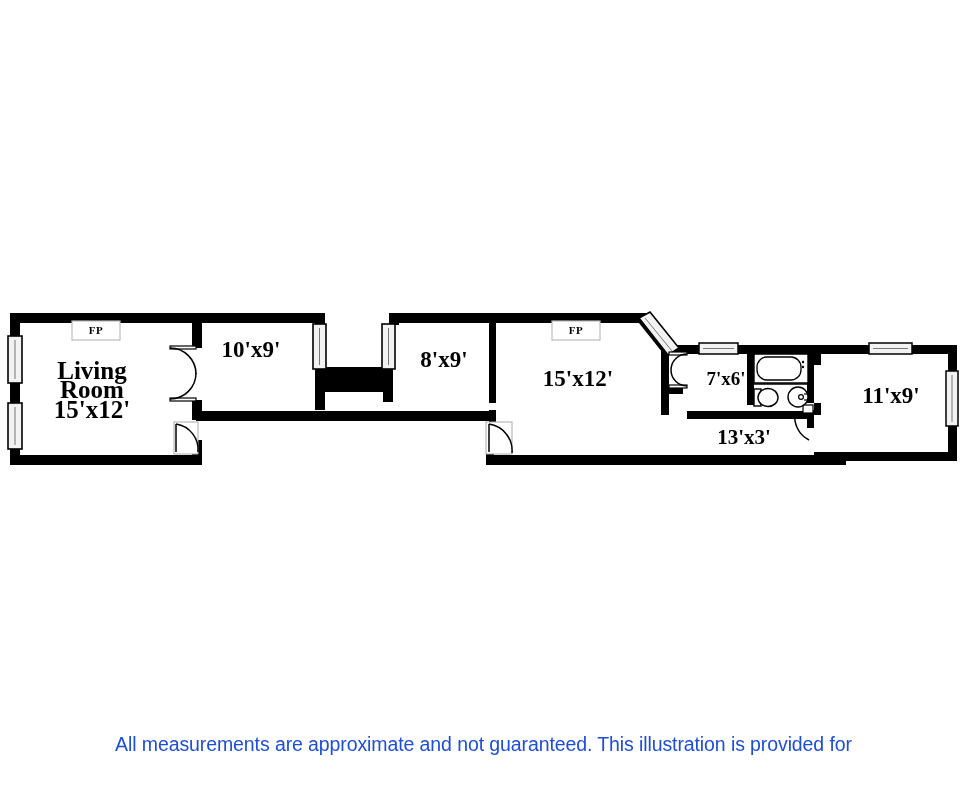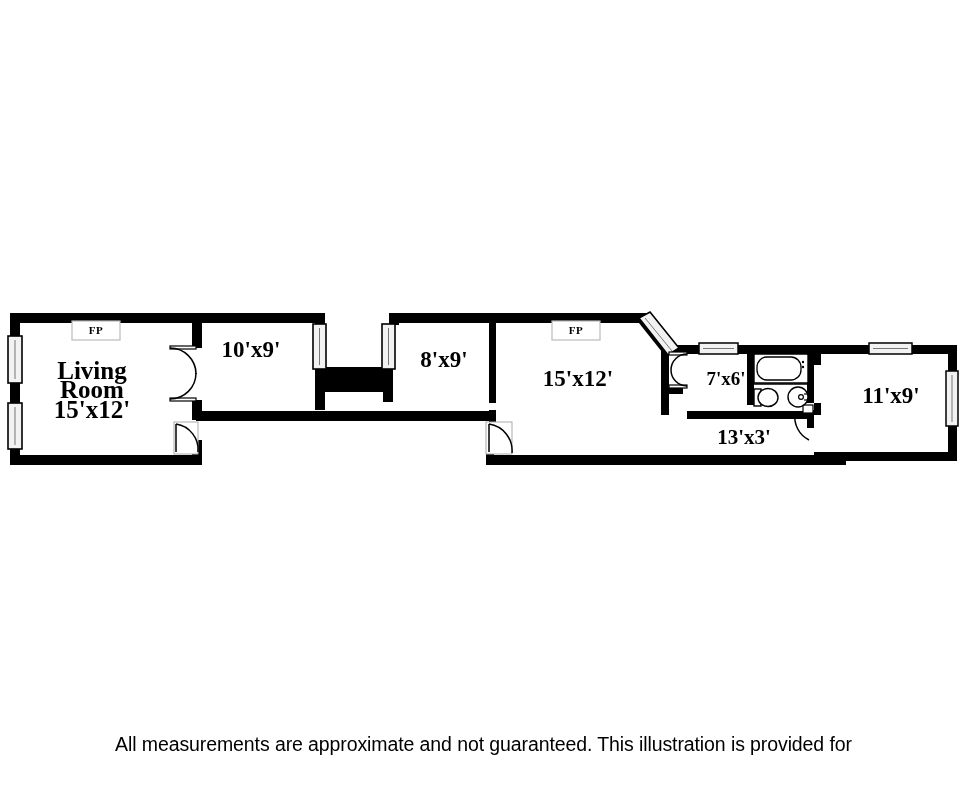--- a/index.html
+++ b/index.html
@@ -30,21 +30,21 @@
   }
   .footer-note {
     position: absolute;
     left: 0;
     top: 732px;
     width: 967px;
     text-align: center;
     font-family: "Liberation Sans", sans-serif;
     font-size: 19.5px;
     line-height: 25px;
-    color: #000000;
+    color: #1d4ed8;
     letter-spacing: -0.1px;
   }
   .footer-line {
     display: block;
     white-space: nowrap;
   }
   text.room-label {
     font-family: "Liberation Serif", serif;
     font-weight: bold;
     fill: #000000;

